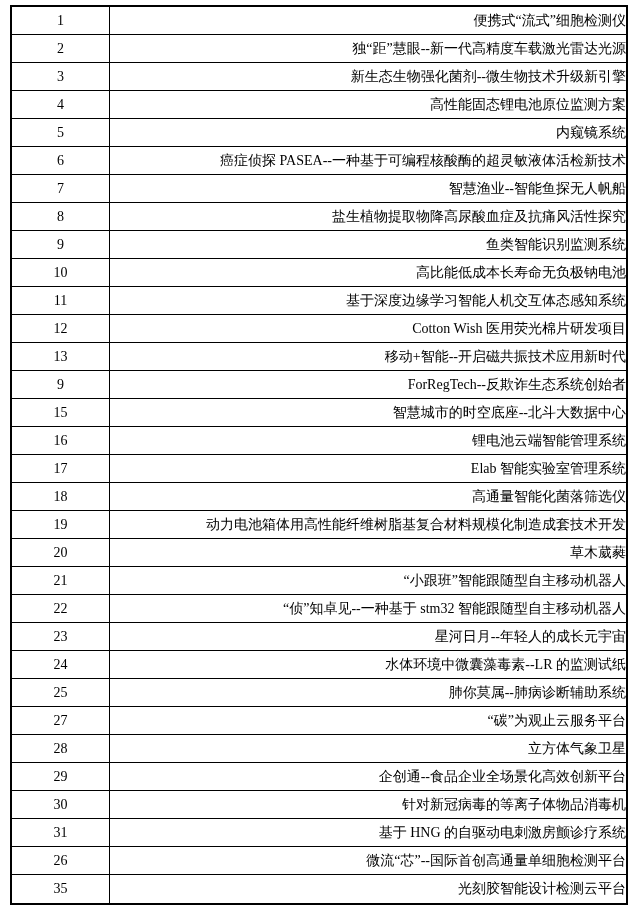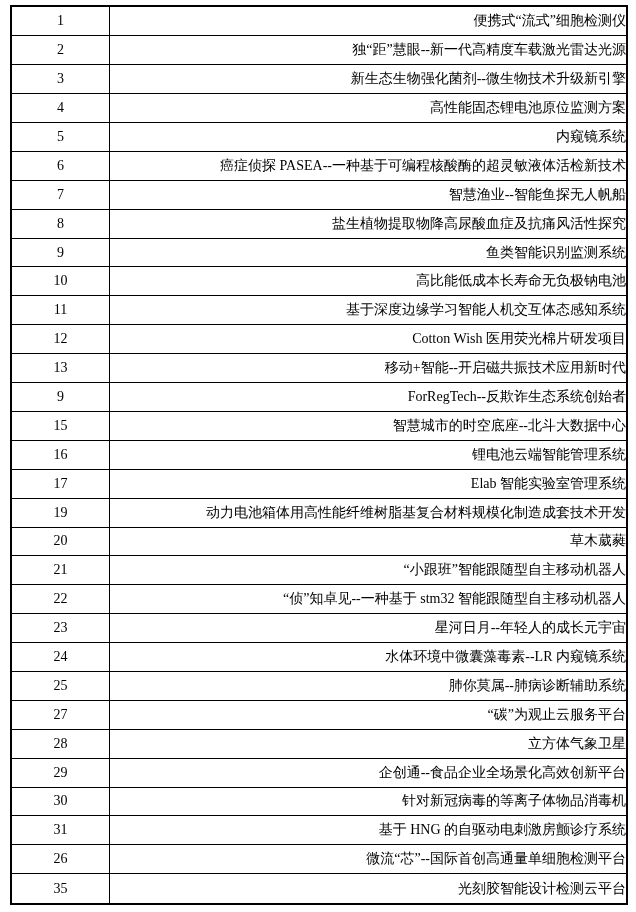--- a/index.html
+++ b/index.html
@@ -111,20 +111,24 @@
         </tr>
       <tr>
           <td class="c1">16</td>
           <td class="c2">锂电池云端智能管理系统</td>
         </tr>
       <tr>
           <td class="c1">17</td>
           <td class="c2">Elab 智能实验室管理系统</td>
         </tr>
       <tr>
+          <td class="c1">18</td>
+          <td class="c2">高通量智能化菌落筛选仪</td>
+        </tr>
+      <tr>
           <td class="c1">19</td>
           <td class="c2">动力电池箱体用高性能纤维树脂基复合材料规模化制造成套技术开发</td>
         </tr>
       <tr>
           <td class="c1">20</td>
           <td class="c2">草木葳蕤</td>
         </tr>
       <tr>
           <td class="c1">21</td>
           <td class="c2">“小跟班”智能跟随型自主移动机器人</td>
@@ -132,21 +136,21 @@
       <tr>
           <td class="c1">22</td>
           <td class="c2">“侦”知卓见--一种基于 stm32 智能跟随型自主移动机器人</td>
         </tr>
       <tr>
           <td class="c1">23</td>
           <td class="c2">星河日月--年轻人的成长元宇宙</td>
         </tr>
       <tr>
           <td class="c1">24</td>
-          <td class="c2">水体环境中微囊藻毒素--LR 内窥镜系统</td>
+          <td class="c2">水体环境中微囊藻毒素--LR 的监测试纸</td>
         </tr>
       <tr>
           <td class="c1">25</td>
           <td class="c2">肺你莫属--肺病诊断辅助系统</td>
         </tr>
       <tr>
           <td class="c1">27</td>
           <td class="c2">“碳”为观止云服务平台</td>
         </tr>
       <tr>

